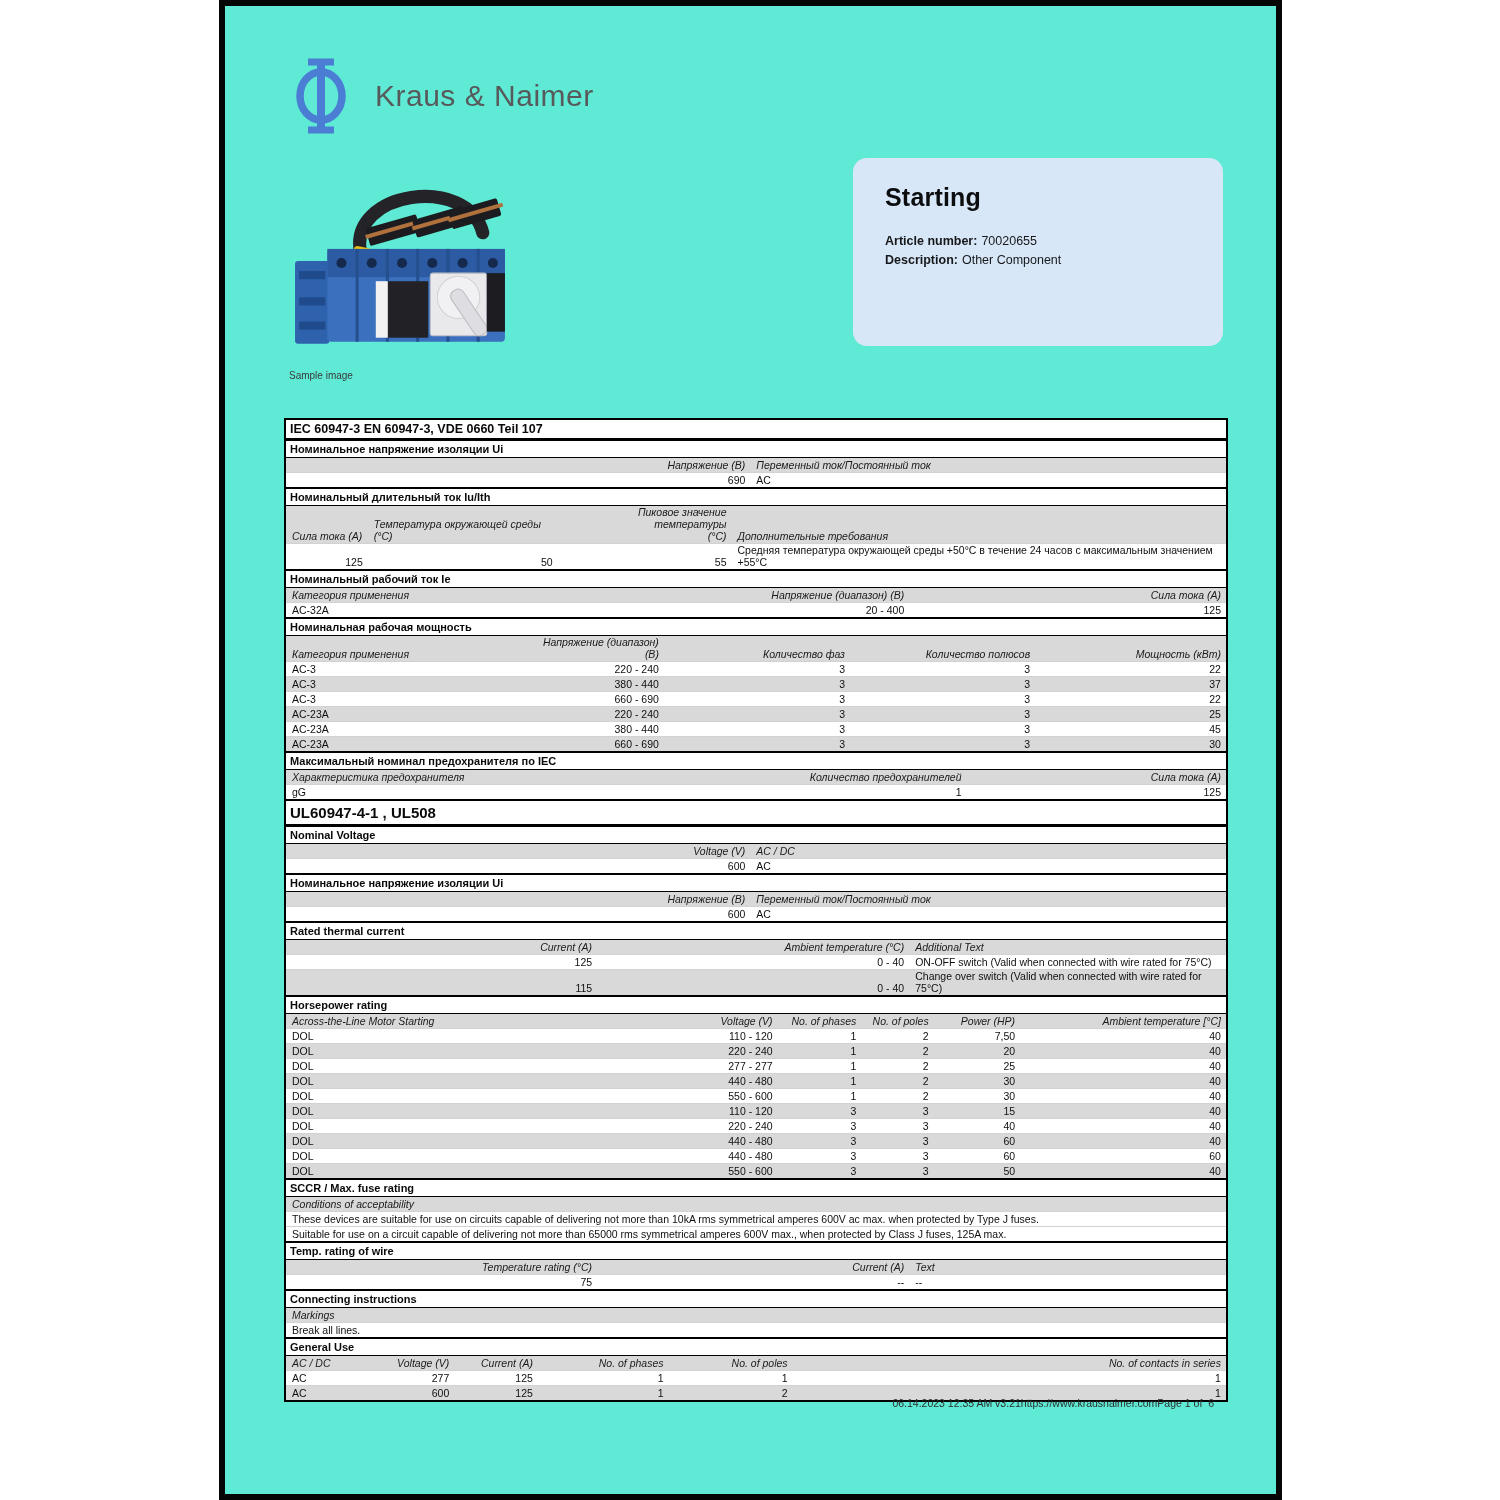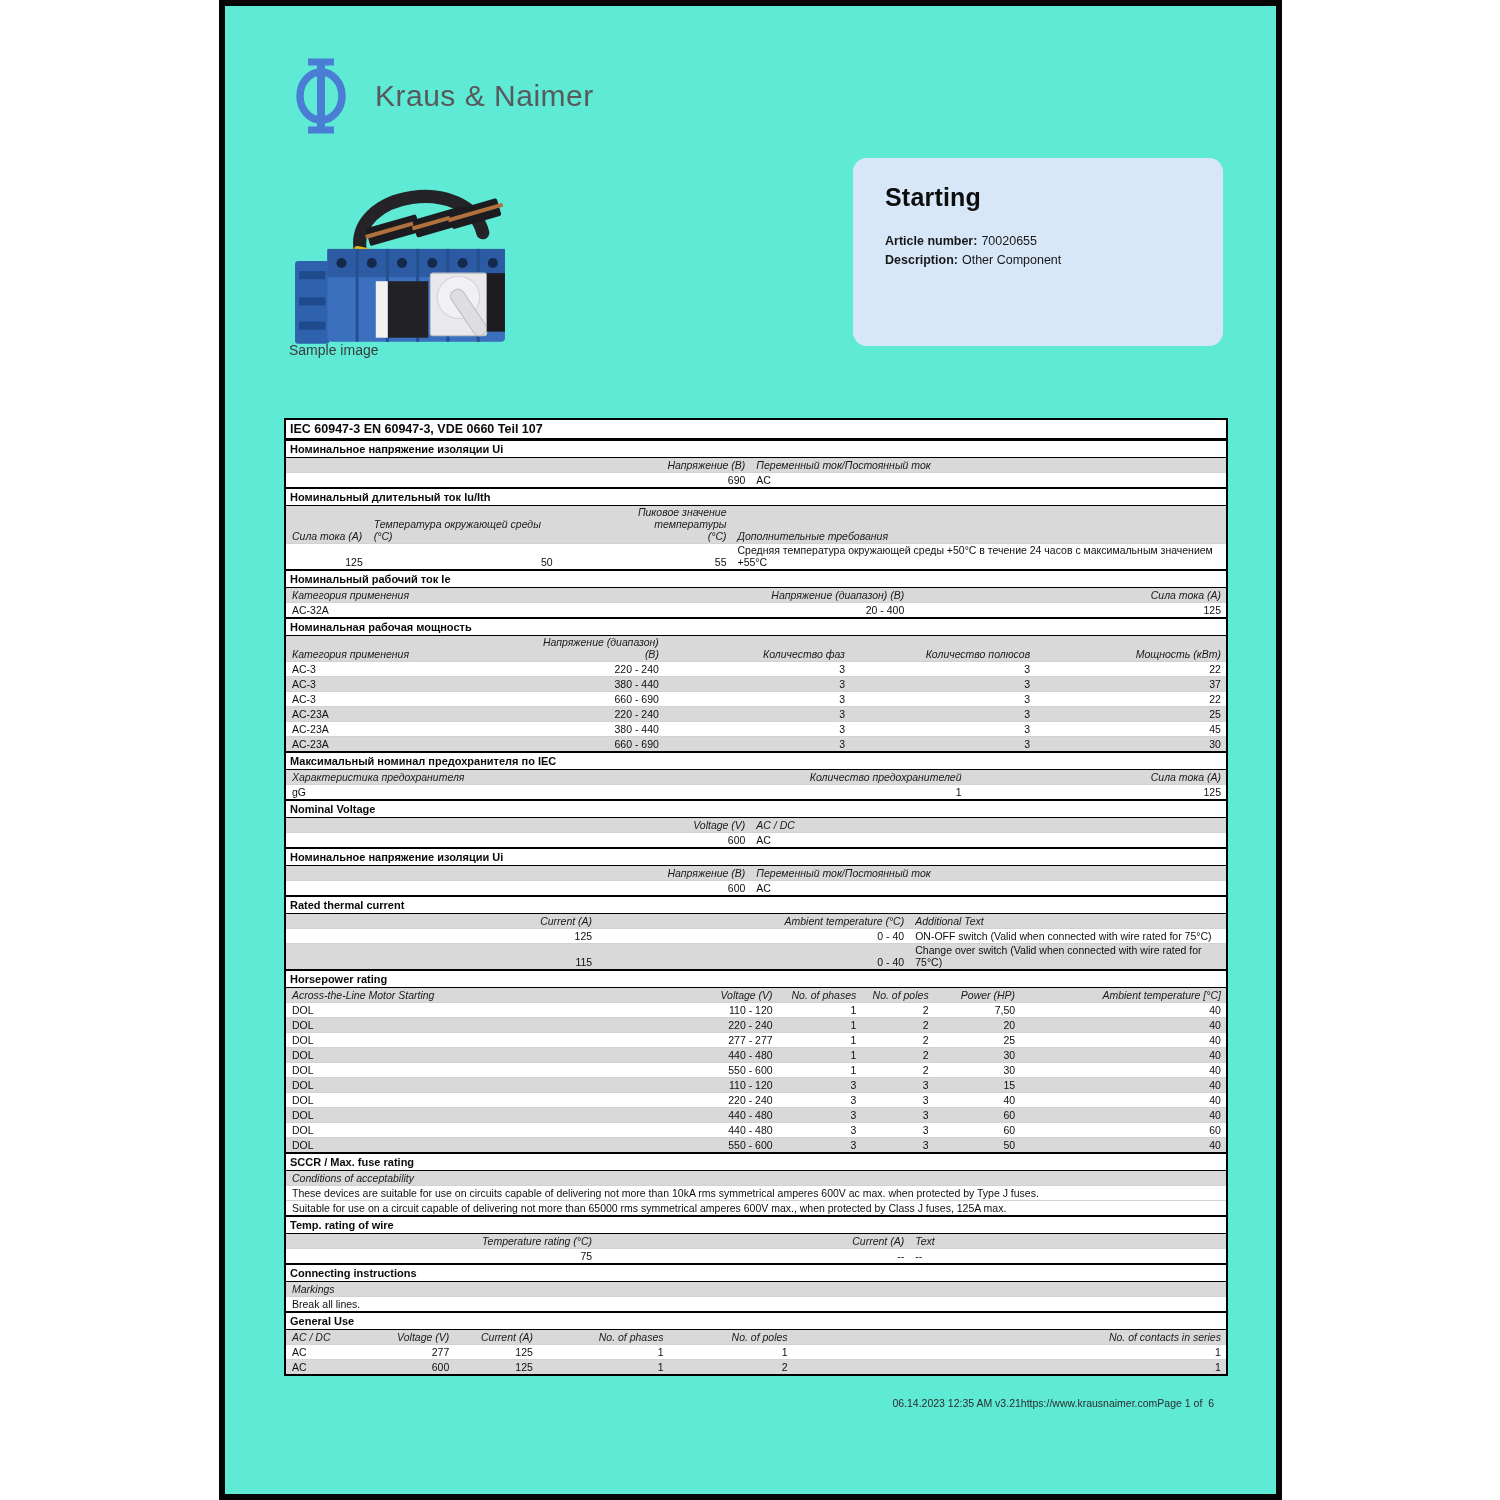--- a/index.html
+++ b/index.html
@@ -11,21 +11,21 @@
   .page{
     position:absolute;left:219px;top:0;width:1063px;height:1500px;
     box-sizing:border-box;border:6px solid var(--page-border,#060606);background:#5eead4;
   }
   
   .logo{position:absolute;left:70px;top:50px;display:flex;align-items:center;gap:28px;}
   .logo svg{color:var(--logo-blue,#4a7dd3);}
   .brand{font-size:30px;color:#58595b;letter-spacing:.5px;white-space:nowrap;}
   
   .photo{position:absolute;left:64px;top:162px;width:222px;height:182px;}
-  .caption{position:absolute;left:64px;top:336px;font-size:14px;color:#3b3b3d;}
+  .caption{position:absolute;left:64px;top:364px;font-size:10px;color:#3b3b3d;}
   
   .dsbox{
     position:absolute;left:628px;top:152px;width:370px;height:188px;box-sizing:border-box;
     background:var(--dsbox-bg,#d8e7f8);border-radius:14px;padding:24px 32px;
   }
   .dsbox h1{margin:0 0 20px 0;font-size:25px;line-height:30px;color:#0c0d0f;letter-spacing:.2px;}
   .dsline{font-size:12.5px;line-height:19px;color:#17181a;}
   .dsline .lbl{font-weight:bold;}
   .dsline .val{margin-left:4px;}
   
@@ -218,20 +218,21 @@
       <div class="t-row t-head shaded">
         <div class="cell a-l" style="width: 45%;">Характеристика предохранителя</div>
         <div class="cell a-r" style="width: 27.4%;">Количество предохранителей</div>
         <div class="cell a-r" style="width: 27.6%;">Сила тока (А)</div>
       </div>
       <div class="t-row t-data">
         <div class="cell a-l" style="width: 45%;">gG</div>
         <div class="cell a-r" style="width: 27.4%;">1</div>
         <div class="cell a-r" style="width: 27.6%;">125</div>
       </div>
+      <div class="t-title xl">UL60947-4-1 , UL508</div>
       <div class="t-title">Nominal Voltage</div>
       <div class="t-row t-head shaded">
         <div class="cell a-r" style="width: 49.4%;">Voltage (V)</div>
         <div class="cell a-l" style="width: 50.6%;">AC / DC</div>
       </div>
       <div class="t-row t-data">
         <div class="cell a-r" style="width: 49.4%;">600</div>
         <div class="cell a-l" style="width: 50.6%;">AC</div>
       </div>
       <div class="t-title">Номинальное напряжение изоляции Ui</div>

